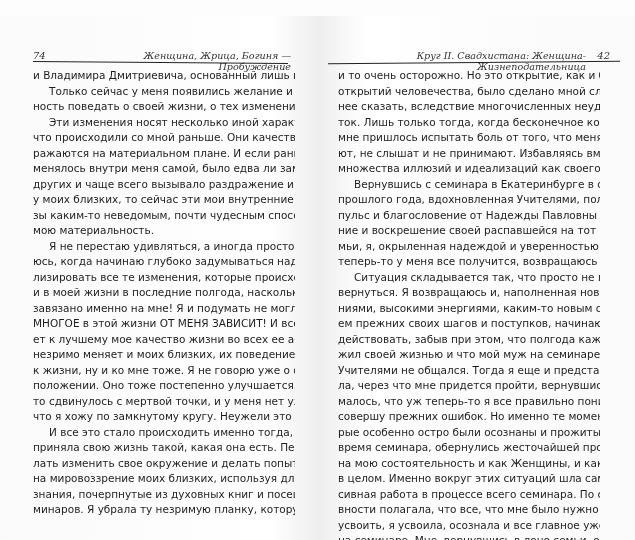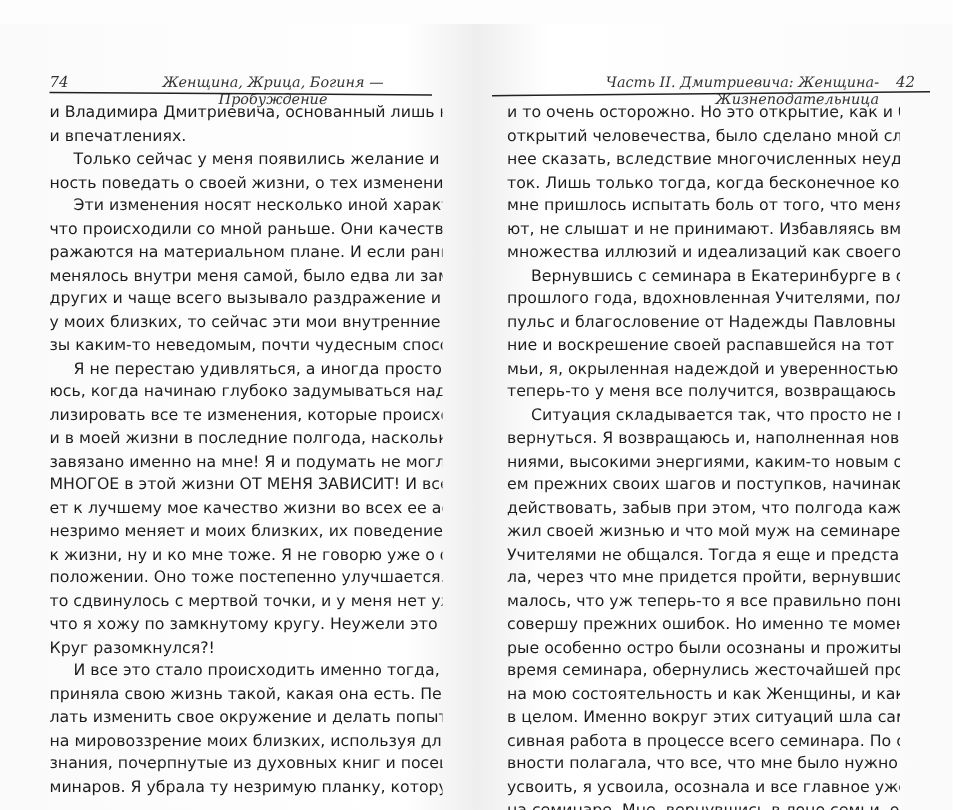--- a/index.html
+++ b/index.html
@@ -16,21 +16,21 @@
     .page.right { left: 318px; width: 317px; background: linear-gradient(to left, #fafafa 0%, #ffffff 85%, #eeeeee 100%); }
     .running-head {
       position: absolute; top: 32px; height: 16px;
       font-family: "DejaVu Serif", serif; font-style: italic; font-size: 9.6px; color: #333;
     }
     .left .running-head { left: 33px; width: 258px; }
     .right .running-head { left: 10px; width: 290px; }
     .running-head .folio { position: absolute; top: 2px; font-size: 10px; }
     .left .running-head .folio { left: 0; }
     .right .running-head .folio { right: 8px; }
-    .left .running-head .title { position: absolute; left: 40px; right: 0; top: 2px; text-align: center; }
+    .left .running-head .title { position: absolute; left: 40px; right: 0; top: 2px; text-align: right; }
     .right .running-head .title { position: absolute; left: 0; right: 32px; top: 2px; text-align: right; }
     .rule { position: absolute; top: 46px; height: 0; border-top: 1.2px solid #222; }
     .left .rule { left: 33px; width: 255px; transform: rotate(0.4deg); }
     .right .rule { left: 10px; width: 292px; transform: rotate(-0.5deg); }
     .text {
       position: absolute; top: 52px;
       font-size: 10.5px; line-height: 15.5px;
     }
     .left .text { left: 33px; width: 262px; }
     .right .text { left: 20px; width: 262px; }
@@ -43,54 +43,53 @@
 
 <div class="spread">
   <div class="page left">
     <div class="running-head">
       <span class="folio">74</span>
       <span class="title">Женщина, Жрица, Богиня — Пробуждение</span>
     </div>
     <div class="rule"></div>
     <div class="text" id="left-text">
         <div class="line">и Владимира Дмитриевича, основанный лишь на эмоциях</div>
-        <div class="line last">и впечатлениях.</div>
         <div class="line indent">Только сейчас у меня появились желание и возмож-</div>
         <div class="line">ность поведать о своей жизни, о тех изменениях, которые</div>
         <div class="line indent">Эти изменения носят несколько иной характер, чем те,</div>
         <div class="line">что происходили со мной раньше. Они качественные и от-</div>
         <div class="line">ражаются на материальном плане. И если раньше все, что</div>
         <div class="line">менялось внутри меня самой, было едва ли заметно для</div>
         <div class="line">других и чаще всего вызывало раздражение и дискомфорт</div>
         <div class="line">у моих близких, то сейчас эти мои внутренние метаморфо-</div>
         <div class="line">зы каким-то неведомым, почти чудесным способом меняют</div>
+        <div class="line last">мою материальность.</div>
         <div class="line indent">Я не перестаю удивляться, а иногда просто диву да-</div>
         <div class="line">юсь, когда начинаю глубоко задумываться над этим и ана-</div>
         <div class="line">лизировать все те изменения, которые происходят со мной</div>
         <div class="line">и в моей жизни в последние полгода, насколько все сильно</div>
         <div class="line">завязано именно на мне! Я и подумать не могла, НАСКОЛЬКО</div>
         <div class="line">МНОГОЕ в этой жизни ОТ МЕНЯ ЗАВИСИТ! И все то, что меня-</div>
         <div class="line">ет к лучшему мое качество жизни во всех ее аспектах, как-то</div>
         <div class="line">незримо меняет и моих близких, их поведение, отношение</div>
         <div class="line">к жизни, ну и ко мне тоже. Я не говорю уже о финансовом</div>
         <div class="line">положении. Оно тоже постепенно улучшается. Все как буд-</div>
         <div class="line">то сдвинулось с мертвой точки, и у меня нет уже ощущения,</div>
         <div class="line">что я хожу по замкнутому кругу. Неужели это оно? Неужели</div>
-        <div class="line last">Круг разомкнулся?!</div>
         <div class="line indent">И все это стало происходить именно тогда, когда я</div>
         <div class="line">приняла свою жизнь такой, какая она есть. Перестала же-</div>
         <div class="line">лать изменить свое окружение и делать попытки повлиять</div>
         <div class="line">на мировоззрение моих близких, используя для этого свои</div>
         <div class="line">знания, почерпнутые из духовных книг и посещенных се-</div>
         <div class="line">минаров. Я убрала ту незримую планку, которую я же и под-</div>
       </div>
   </div>
   <div class="page right">
     <div class="running-head">
-      <span class="title">Часть II. Дмитриевича: Женщина-Жизнеподательница</span>
+      <span class="title">Круг II. Свадхистана: Женщина-Жизнеподательница</span>
       <span class="folio">42</span>
     </div>
     <div class="rule"></div>
     <div class="text" id="right-text">
         <div class="line">и то очень осторожно. Но это открытие, как и большинство</div>
         <div class="line">открытий человечества, было сделано мной случайно, вер-</div>
         <div class="line">нее сказать, вследствие многочисленных неудачных попы-</div>
         <div class="line">ток. Лишь только тогда, когда бесконечное количество раз</div>
         <div class="line">мне пришлось испытать боль от того, что меня не понима-</div>
         <div class="line">ют, не слышат и не принимают. Избавляясь вместе с этим от</div>

